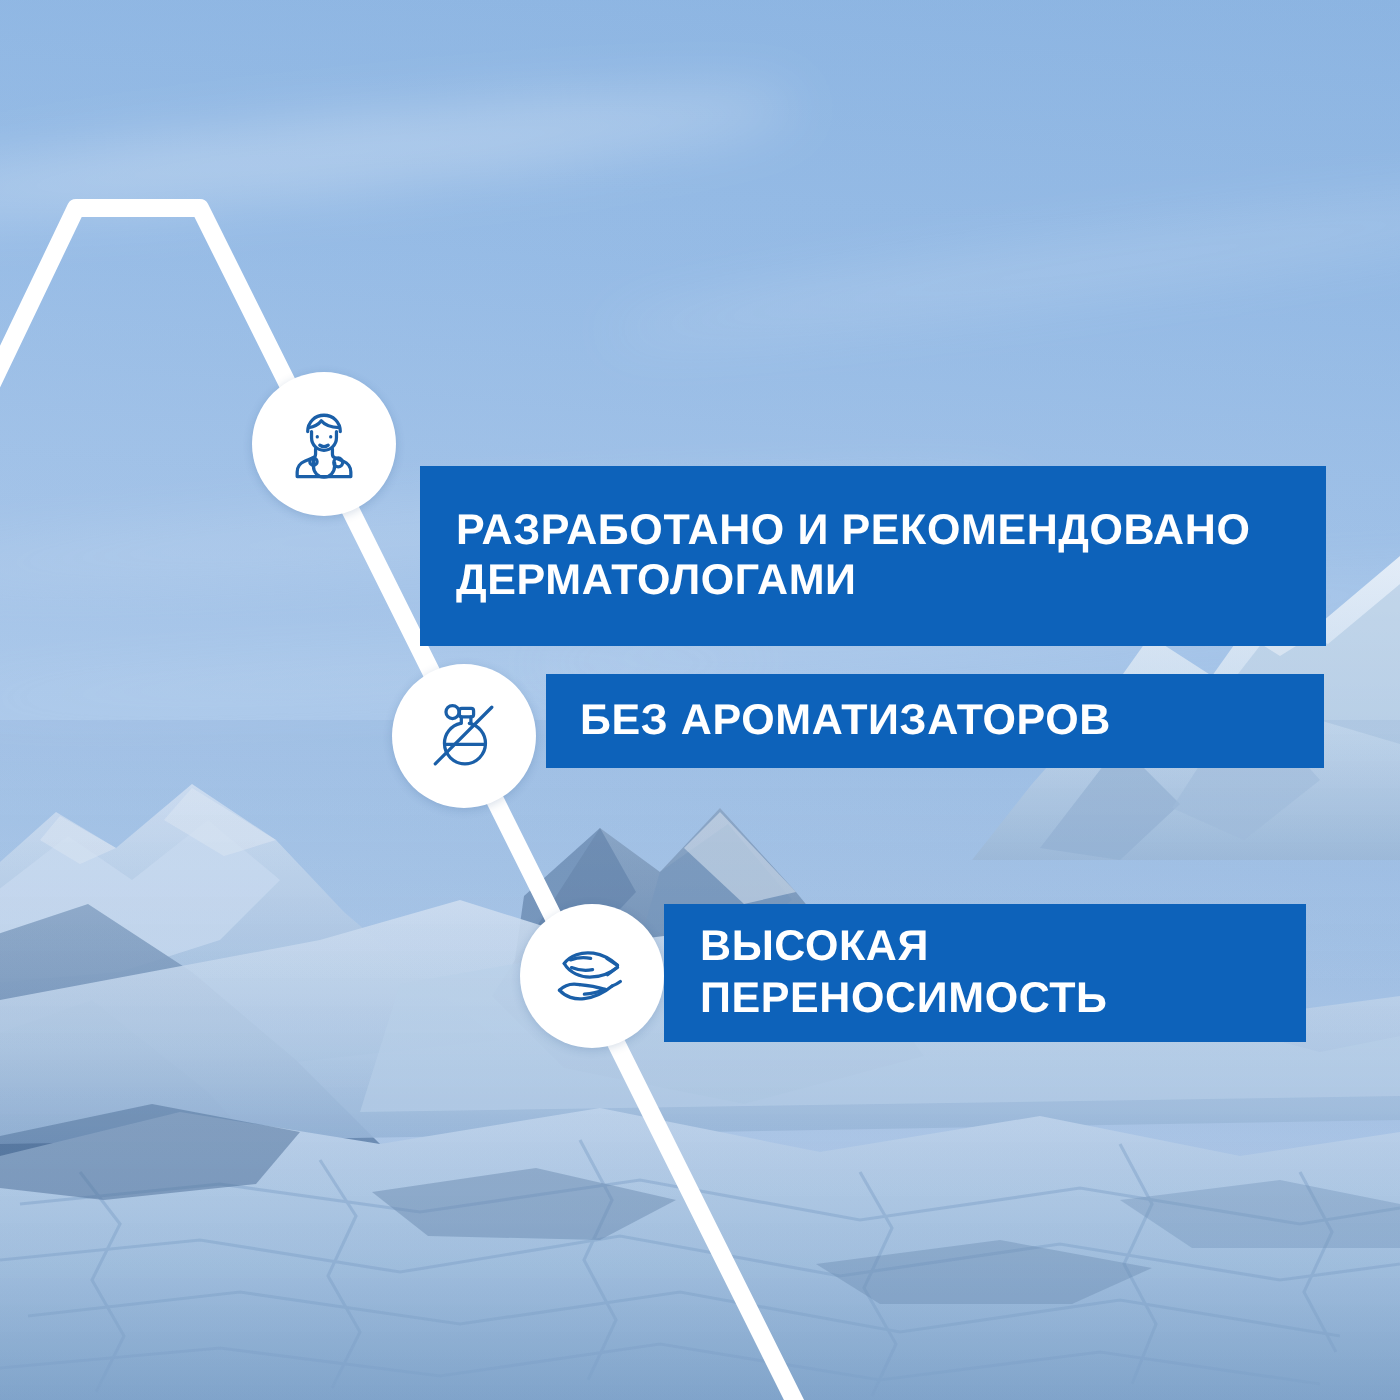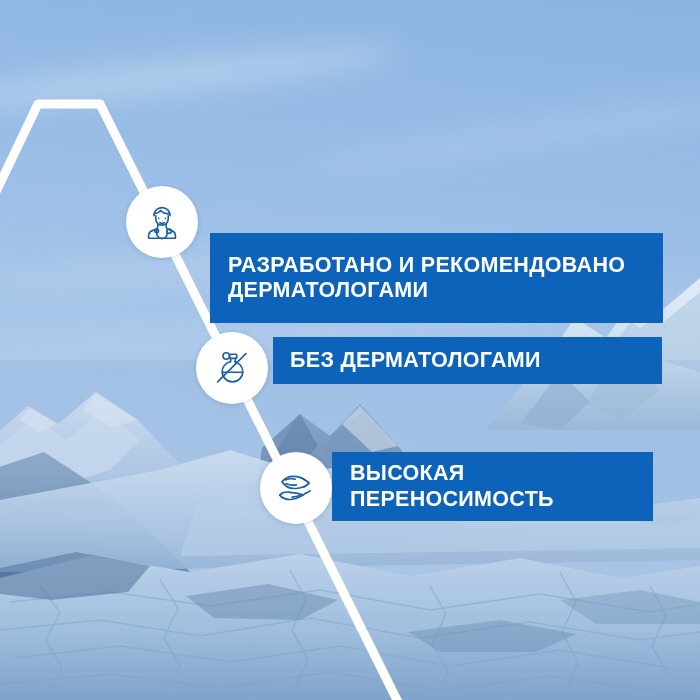--- a/index.html
+++ b/index.html
@@ -236,21 +236,21 @@
       <path d="M34.5 29.2c1.5-.5 3-1.3 4.3-2.3"></path>
     </svg>
   </div>
 
   <div class="banner" id="banner-1">
     <span class="banner-text">РАЗРАБОТАНО И РЕКОМЕНДОВАНО
 ДЕРМАТОЛОГАМИ</span>
   </div>
 
   <div class="banner" id="banner-2">
-    <span class="banner-text">БЕЗ ДЕРМАТОЛОГАМИ</span>
+    <span class="banner-text">БЕЗ АРОМАТИЗАТОРОВ</span>
   </div>
 
   <div class="banner" id="banner-3">
     <span class="banner-text">ВЫСОКАЯ
 ПЕРЕНОСИМОСТЬ</span>
   </div>
 
 </div>
 
 </body></html>

